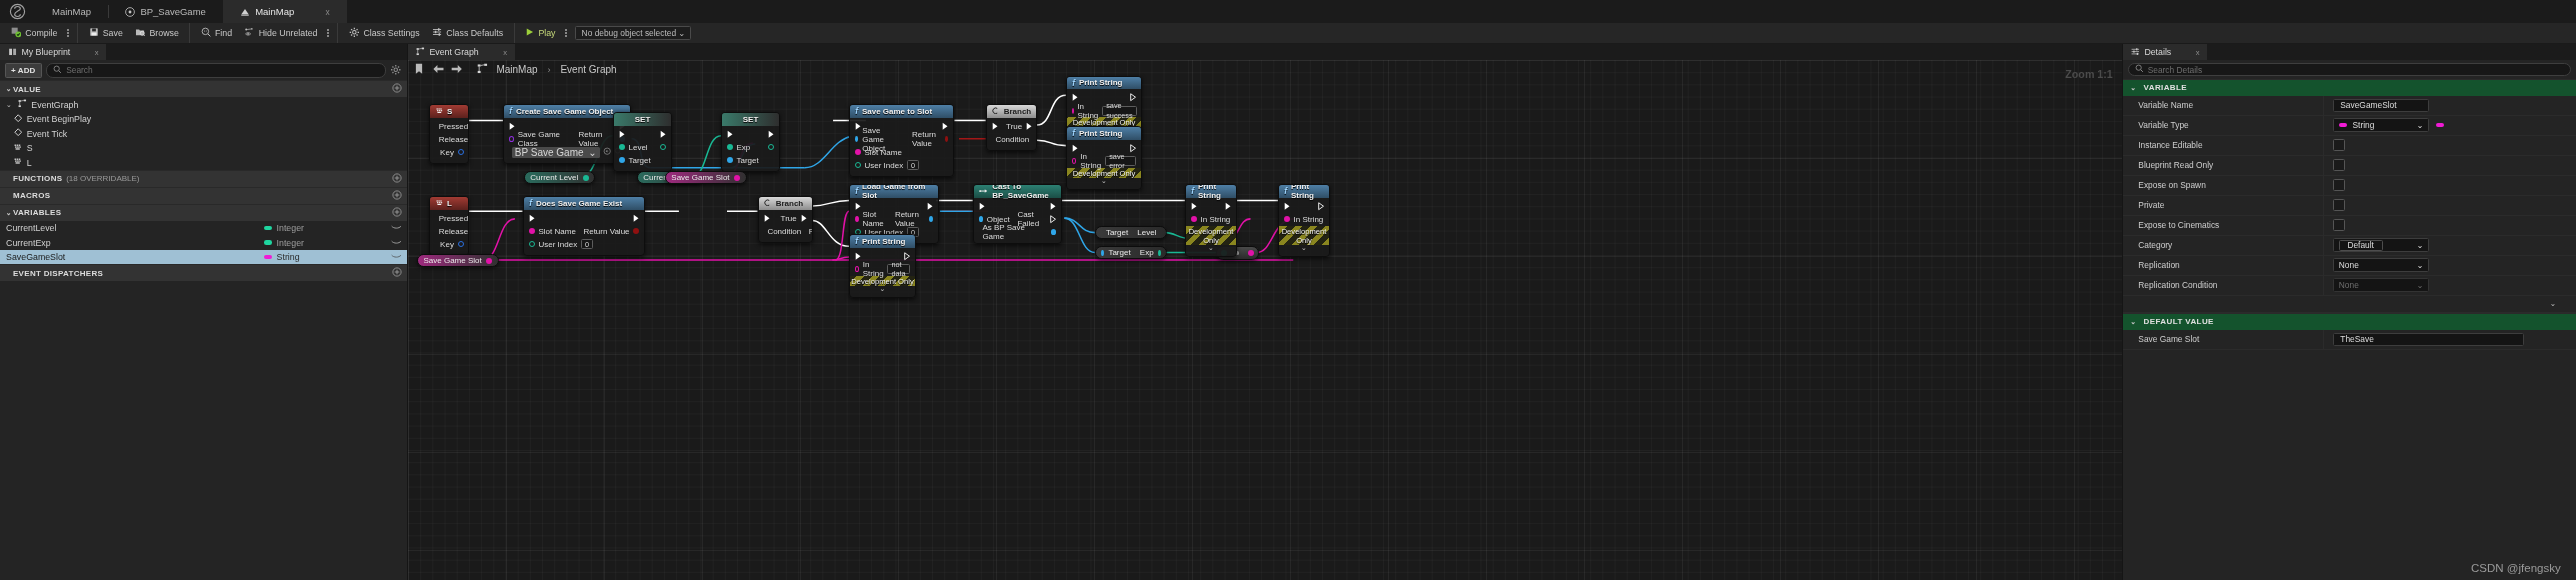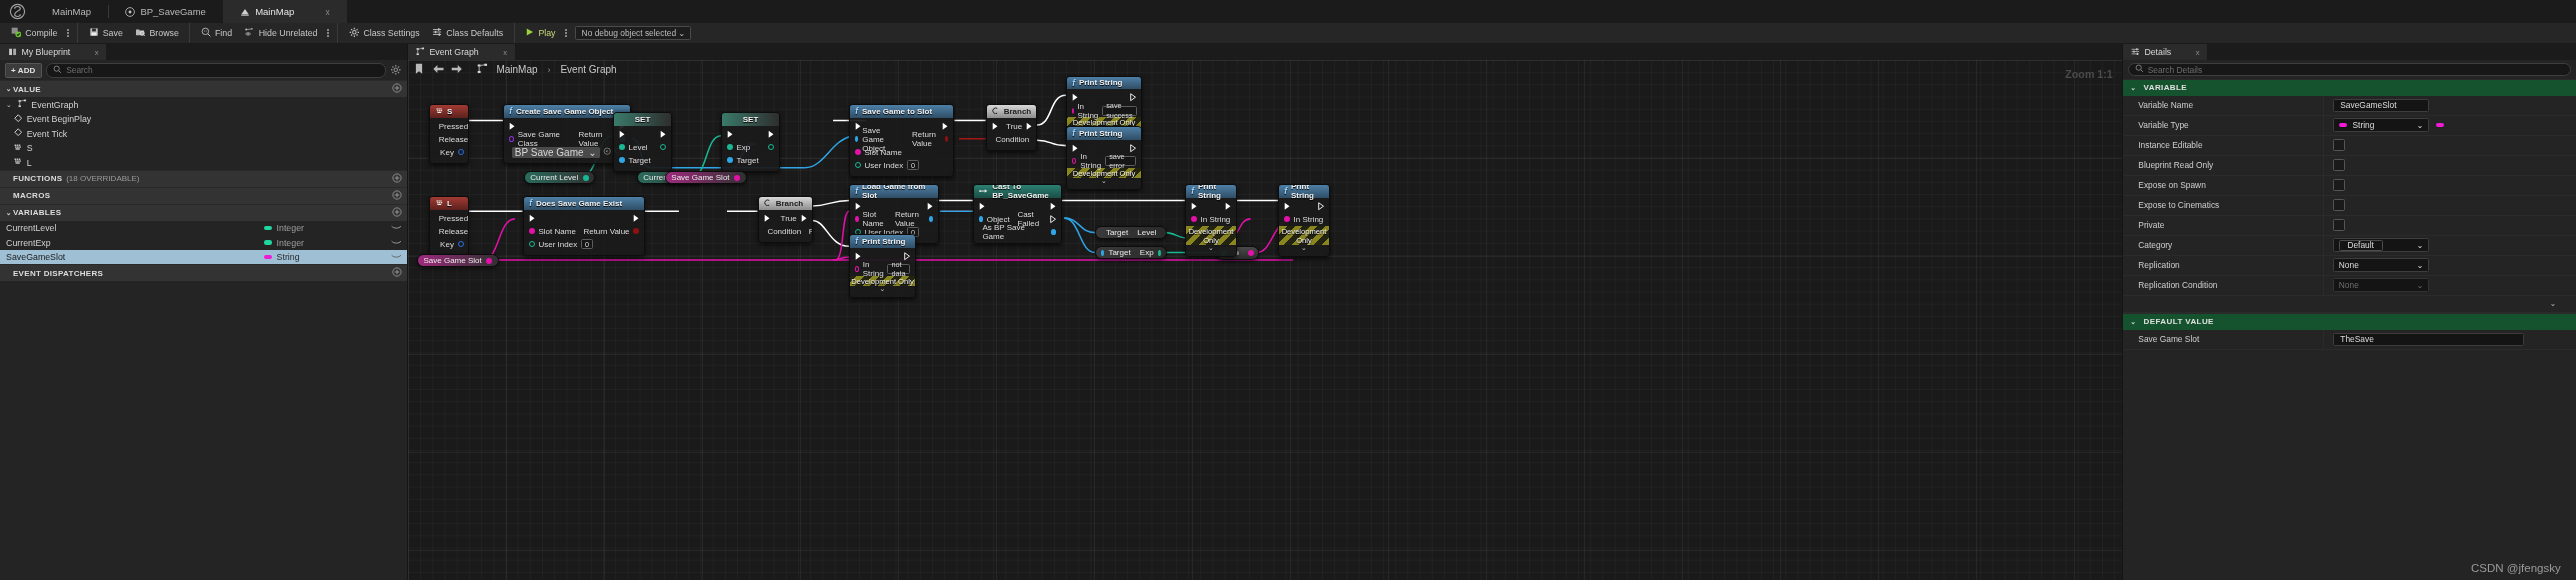--- a/index.html
+++ b/index.html
@@ -1229,28 +1229,28 @@
 
 
     <div class="drow">
       <div class="dlabel">Expose on Spawn</div>
       <div class="dval">
         <span class="cb"></span>
       </div>
     </div>
 
     <div class="drow">
-      <div class="dlabel">Expose to Cinematics</div>
+      <div class="dlabel">Private</div>
       <div class="dval">
         <span class="cb"></span>
       </div>
     </div>
 
     <div class="drow">
-      <div class="dlabel">Private</div>
+      <div class="dlabel">Expose to Cinematics</div>
       <div class="dval">
         <span class="cb"></span>
       </div>
     </div>
 
     <div class="drow">
       <div class="dlabel">Category</div>
       <div class="dval">
         <span class="dd" style="width:96px; justify-content:space-between">
           <span class="dd inner" style="height:10.7px;padding:0 7.6px;">Default</span>

